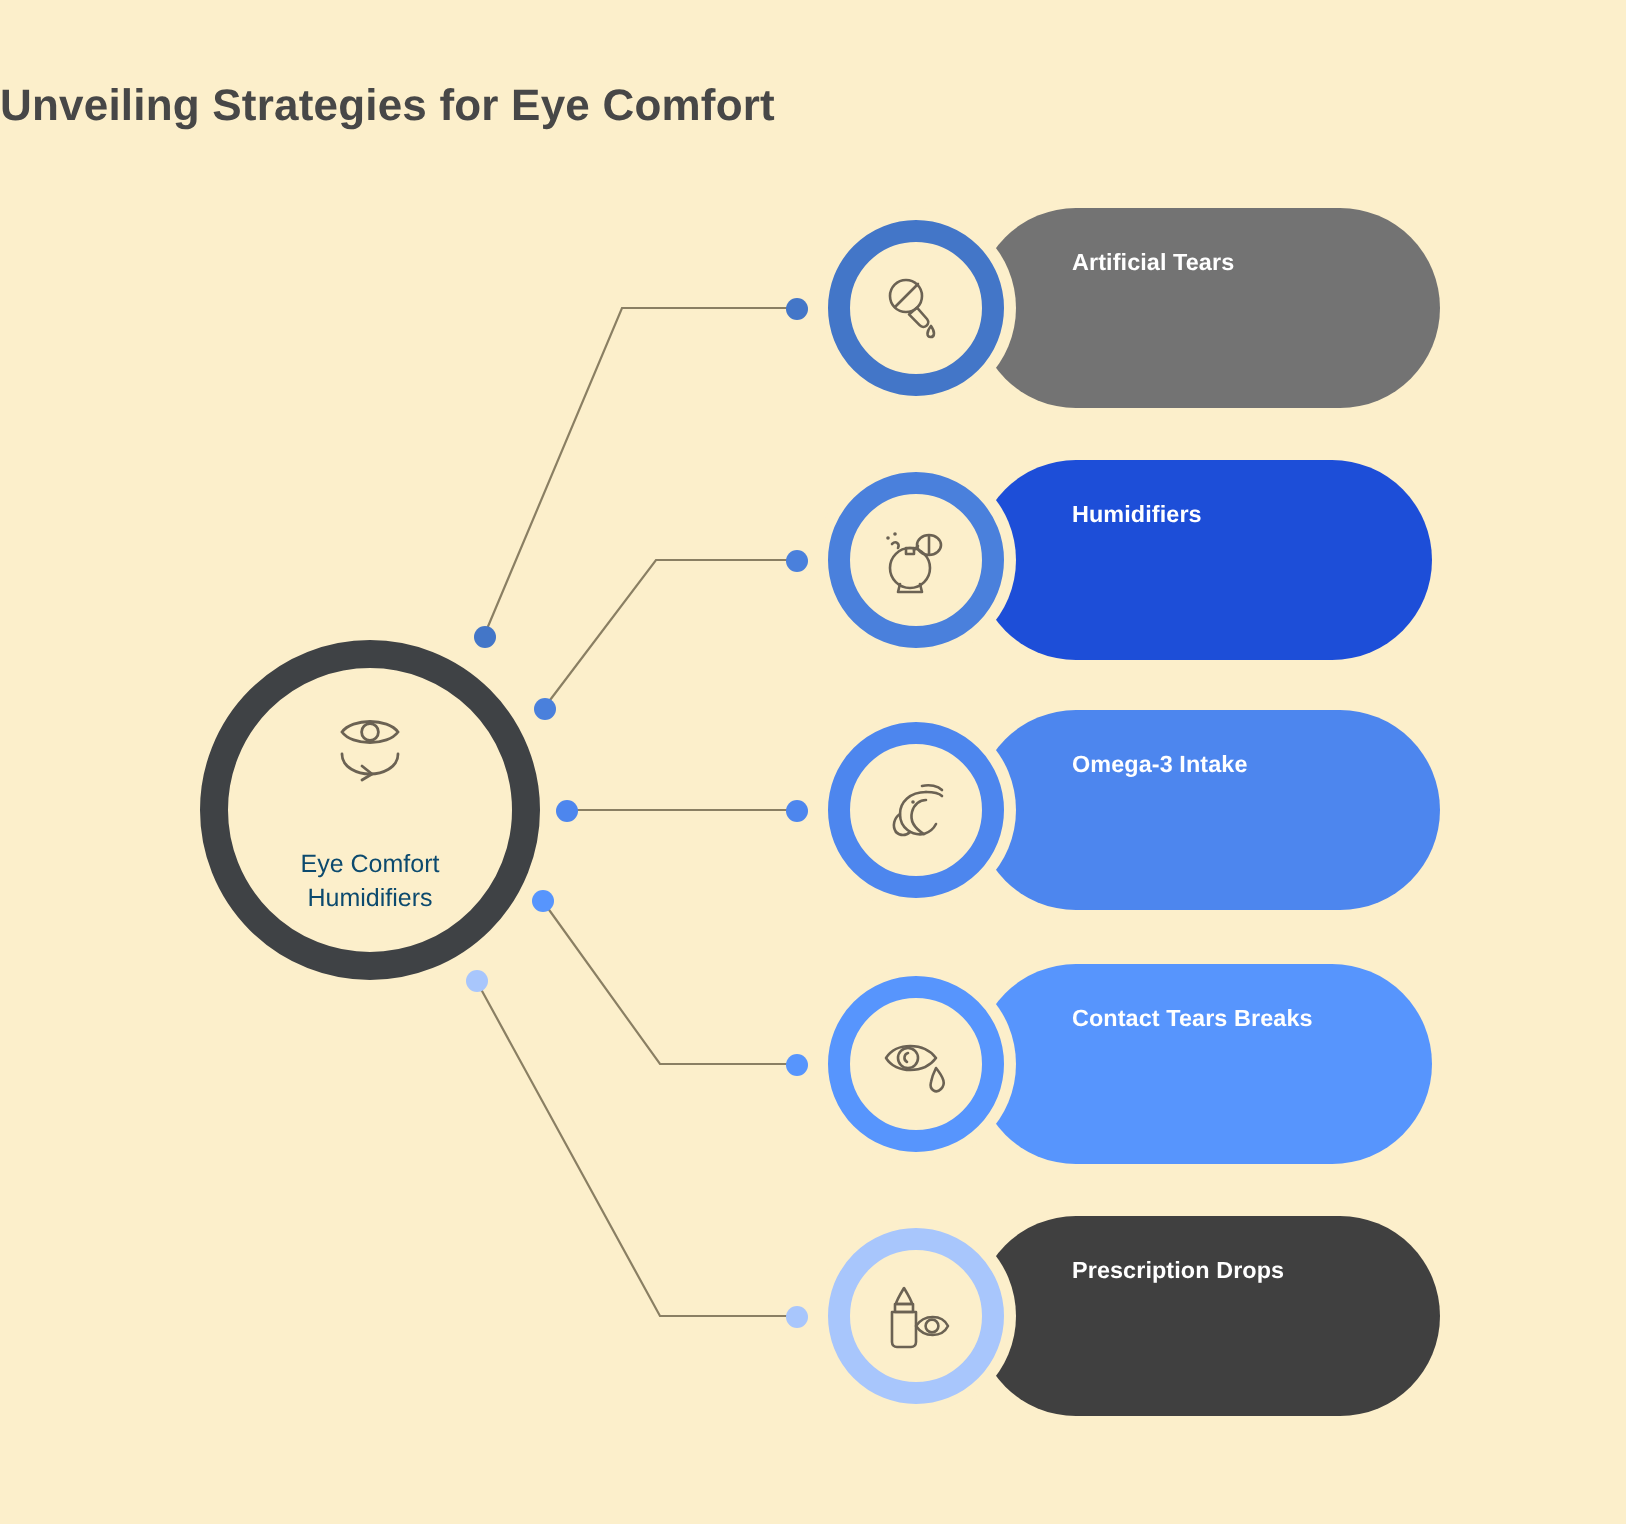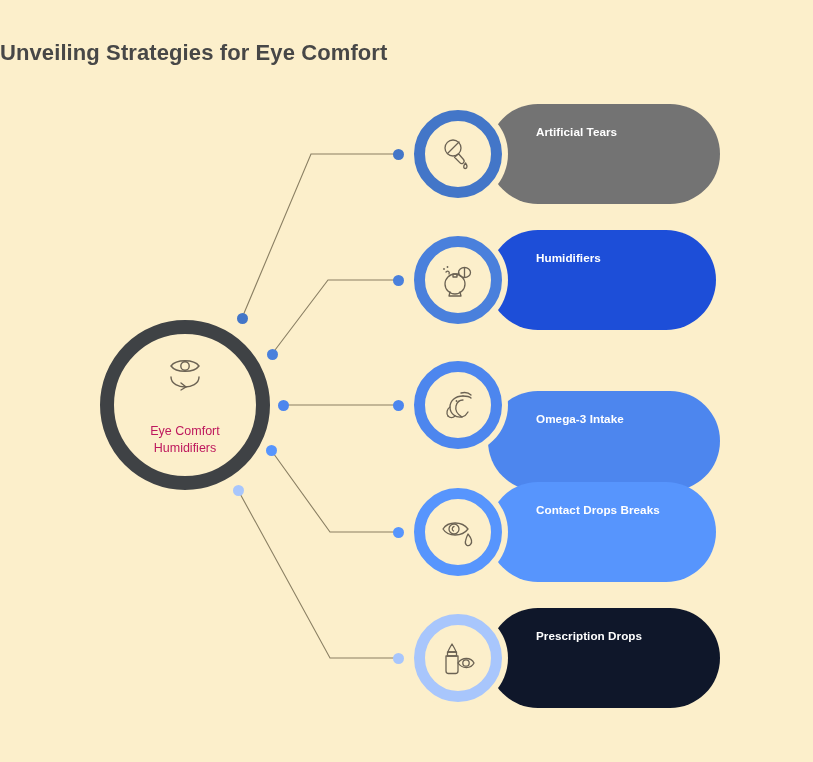--- a/index.html
+++ b/index.html
@@ -63,21 +63,21 @@
     flex-direction: column;
     align-items: center;
     justify-content: center;
   }
   .hub-icon {
     margin-bottom: 6px;
   }
   .hub-label {
     font-size: 12.5px;
     line-height: 1.35;
-    color: #be185d;
+    color: #0c4a6e;
     text-align: center;
     max-width: 110px;
     margin-top: 20px;
   }
 
   
   .card {
     position: absolute;
     height: 100px;
     display: block;
@@ -226,21 +226,21 @@
               <circle cx="7" cy="9" r="0.9" fill="#6b6253" stroke="none"></circle>
               <circle cx="10.5" cy="7" r="0.9" fill="#6b6253" stroke="none"></circle>
             </g>
           </svg>
         </span>
       </div>
     </div>
   </div>
 
   <div class="card" style="left:408px;top:355px;">
-    <div class="card-body" style="background:#4d86ee;width:232px;margin-top:36px;">
+    <div class="card-body" style="background:#4d86ee;width:232px;">
       <div class="card-title">Omega-3 Intake</div>
     </div>
     <div class="icon-ring">
       <div class="icon-ring-inner" style="border-color:#4d86ee;">
         <span class="card-icon">
           <svg width="42" height="42" viewBox="0 0 42 42">
             <g fill="none" stroke="#6b6253" stroke-width="1.3" stroke-linecap="round" stroke-linejoin="round">
               <path d="M26,12 C18,12 13,17 13,23 C13,30 19,34 25,33 C20,30 18,26 19,22 C20,18 23,16 26,16"></path>
               <path d="M26,12 C30,12 33,13 34,14"></path>
               <path d="M24,9 C28,8 32,9 34,11"></path>
@@ -250,40 +250,40 @@
               <circle cx="19.5" cy="17" r="0.9" fill="#6b6253" stroke="none"></circle>
             </g>
           </svg>
         </span>
       </div>
     </div>
   </div>
 
   <div class="card" style="left:408px;top:482px;">
     <div class="card-body" style="background:#5795fd;width:228px;">
-      <div class="card-title">Contact Drops Breaks</div>
+      <div class="card-title">Contact Tears Breaks</div>
     </div>
     <div class="icon-ring">
       <div class="icon-ring-inner" style="border-color:#5795fd;">
         <span class="card-icon">
           <svg width="42" height="40" viewBox="0 0 42 40">
             <g fill="none" stroke="#6b6253" stroke-width="1.3" stroke-linecap="round" stroke-linejoin="round">
               <path d="M6,17 C11,9 25,9 31,17 C25,25 11,25 6,17 Z"></path>
               <circle cx="17" cy="17" r="5"></circle>
               <path d="M17,14.5 C15,15 14.5,18 16.5,19"></path>
               <path d="M31,22 C35,27 36,30 33.5,32.5 C31,35 27.5,33 28.5,29 C29,26.5 30,24 31,22 Z"></path>
             </g>
           </svg>
         </span>
       </div>
     </div>
   </div>
 
   <div class="card" style="left:408px;top:608px;">
-    <div class="card-body" style="background:#0f172a;width:232px;">
+    <div class="card-body" style="background:#404040;width:232px;">
       <div class="card-title">Prescription Drops</div>
     </div>
     <div class="icon-ring">
       <div class="icon-ring-inner" style="border-color:#a8c6fc;">
         <span class="card-icon">
           <svg width="42" height="42" viewBox="0 0 42 42">
             <g fill="none" stroke="#6b6253" stroke-width="1.3" stroke-linecap="round" stroke-linejoin="round">
               <path d="M15,7 C12,12 11,14 11,15 L19,15 C19,14 18,12 15,7 Z"></path>
               <path d="M10.5,15 L19.5,15 L19.5,19 L10.5,19 Z"></path>
               <path d="M9,19 L21,19 L21,34 C21,35.5 20,36.5 18.5,36.5 L11.5,36.5 C10,36.5 9,35.5 9,34 Z"></path>

